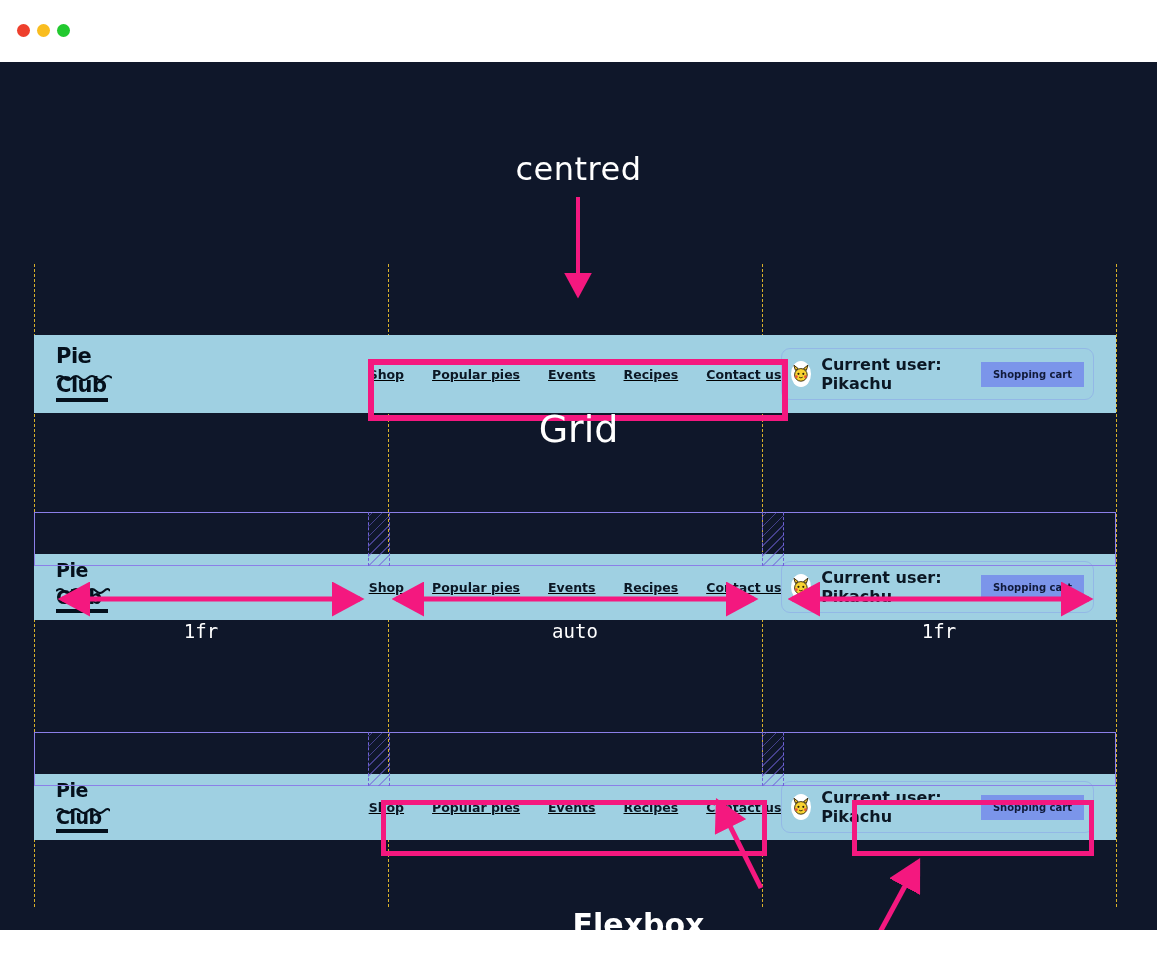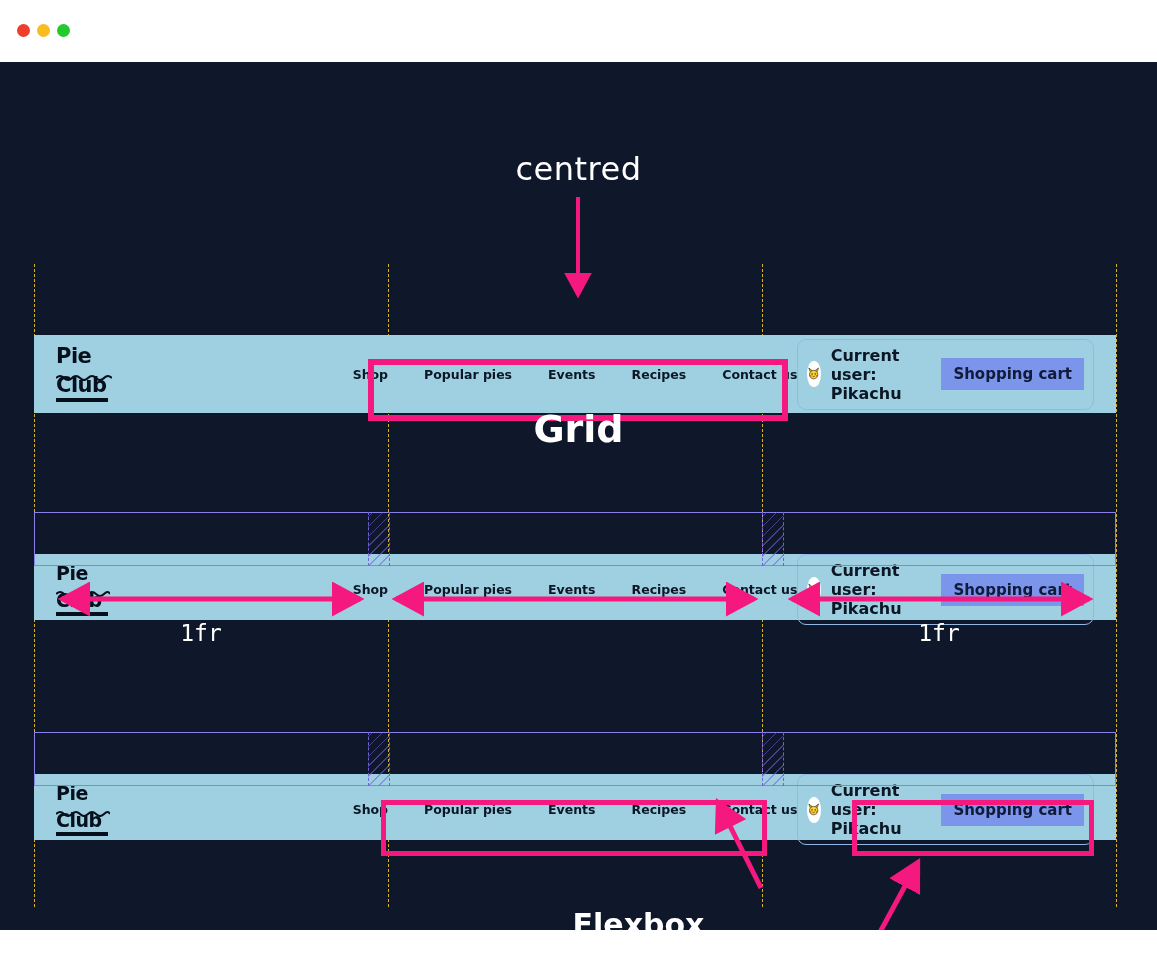--- a/index.html
+++ b/index.html
@@ -107,23 +107,24 @@
     background: #05101c;
     margin-top: 2px;
     width: 52px;
   }
   .nav2 .logo .l-word, .nav3 .logo .l-word { font-size: 19px; }
 
   
   .navlinks {
     display: flex;
     align-items: center;
-    gap: 36px;
+    gap: 28px;
     justify-self: center;
     white-space: nowrap;
+    text-decoration: underline;
   }
   .navlinks a {
     font-family: "DejaVu Sans", sans-serif;
     font-size: 12.5px;
     font-weight: 600;
     color: #0b1724;
     text-decoration: none;
   }
 
   
@@ -152,21 +153,21 @@
     overflow: hidden;
   }
   .username {
     font-family: "DejaVu Sans", sans-serif;
     font-size: 16px;
     font-weight: 600;
     color: #0b1724;
   }
   .cartbtn {
     font-family: "DejaVu Sans", sans-serif;
-    font-size: 15px;
+    font-size: 10px;
     font-weight: 700;
     color: #111a3a;
     background: #7b95ea;
     border: none;
     border-radius: 0;
     padding: 7px 12px;
     cursor: pointer;
     white-space: nowrap;
   }
 
@@ -227,37 +228,37 @@
     text-align: center;
     font-size: 32px;
     font-weight: 400;
     letter-spacing: 0.5px;
   }
   .anno-grid {
     left: 0; right: 0;
     top: 345px;
     text-align: center;
     font-size: 38px;
-    font-weight: 700;
+    font-weight: 400;
   }
   .anno-flexbox {
     left: 0; right: 0;
     top: 845px;
     text-align: center;
     font-size: 30px;
     font-weight: 800;
     transform: translateX(60px);
   }
 
   .track-label {
     position: absolute;
     top: 558px;
     color: #ffffff;
     font-family: "DejaVu Sans Mono", monospace;
-    font-size: 23px;
+    font-size: 19px;
     text-align: center;
     user-select: none;
   }
   .tl-1 { left: 34px;  width: 334px; }
   .tl-2 { left: 388px; width: 374px; }
   .tl-3 { left: 762px; width: 354px; }
 
   svg.overlay {
     position: absolute;
     top: 0; left: 0;
@@ -372,20 +373,21 @@
       </div>
     </div>
 
     <div class="gridoverlay go-nav2">
       <div class="rowline" style="top: 52px;"></div>
     </div>
     <div class="gap gap-a2"></div>
     <div class="gap gap-b2"></div>
 
     <div class="track-label tl-1">1fr</div>
+    <div class="track-label tl-2">auto</div>
     <div class="track-label tl-3">1fr</div>
 
     <div class="navbar nav3">
       <div class="logo">
         <span class="l-word">Pie</span>
         <span class="wave">
           <svg width="54" height="7" viewBox="0 0 54 7">
             <path d="M0 4 Q4 0 8 4 T16 4 T24 4 T32 4 T40 4 T48 4 T54 4" fill="none" stroke="#05101c" stroke-width="2"></path>
           </svg>
         </span>

